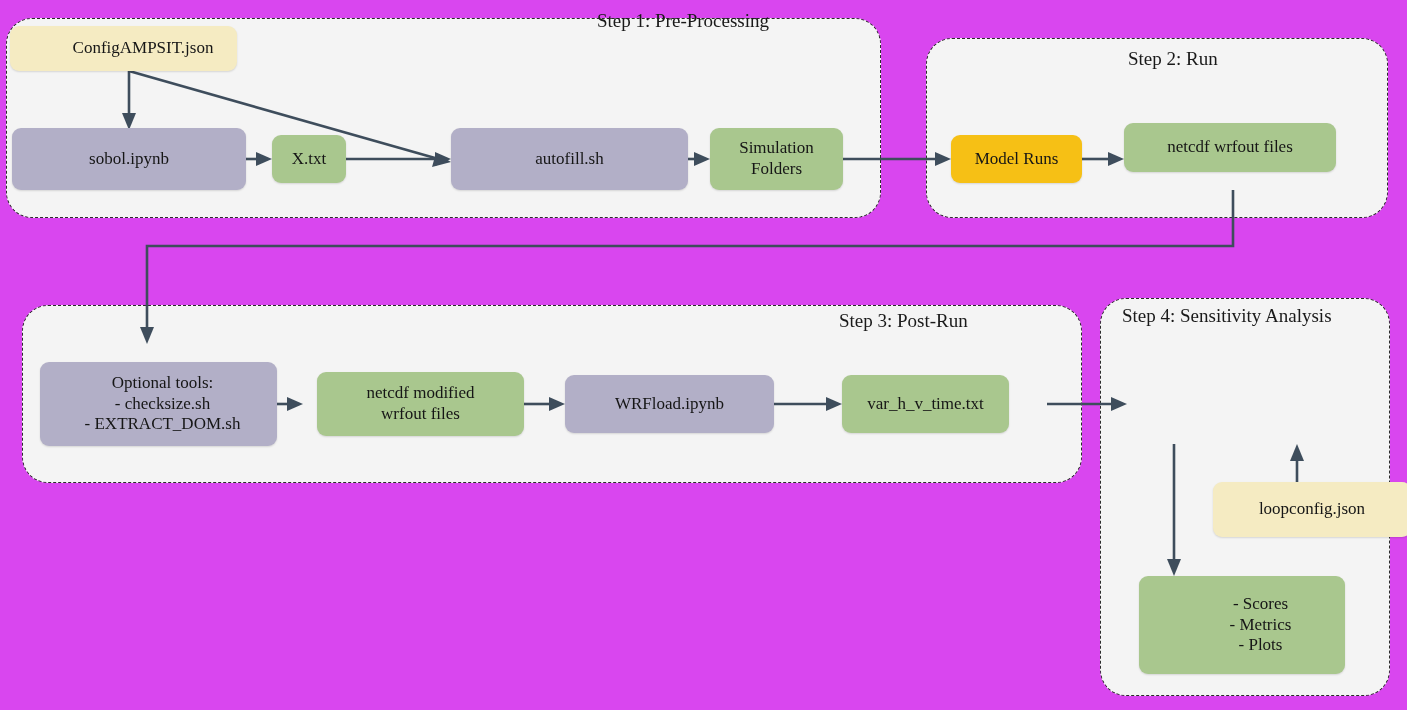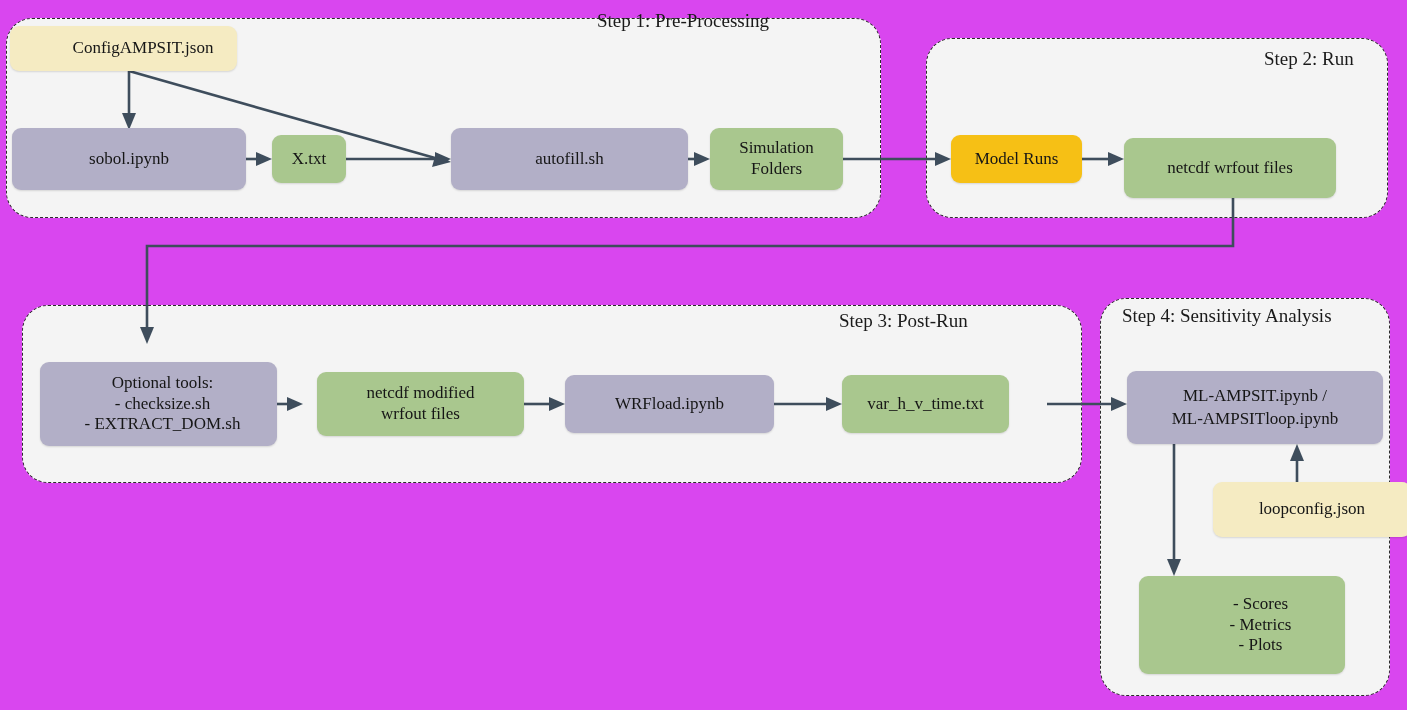--- a/index.html
+++ b/index.html
@@ -55,21 +55,21 @@
 <body>
 
 <div id="stage">
 
   <div class="group" style="left:6px; top:18px; width:875px; height:200px;"></div>
   <div class="group" style="left:926px; top:38px; width:462px; height:180px;"></div>
   <div class="group" style="left:22px; top:305px; width:1060px; height:178px;"></div>
   <div class="group" style="left:1100px; top:298px; width:290px; height:398px;"></div>
 
   <div class="group-title" style="left:597px; top:10px;">Step 1: Pre-Processing</div>
-  <div class="group-title" style="left:1264px; top:48px;">Step 2: Run</div>
+  <div class="group-title" style="left:1128px; top:48px;">Step 2: Run</div>
   <div class="group-title" style="left:839px; top:310px;">Step 3: Post-Run</div>
   <div class="group-title" style="left:1122px; top:305px;">Step 4: Sensitivity Analysis</div>
 
   <svg class="wires" viewBox="0 0 1407 710">
 
     <path class="wire" d="M129,71 L129,118"></path>
     <polygon class="wirehead" points="129,130 122,113 136,113"></polygon>
 
     <path class="wire" d="M129,71 L435,158"></path>
     <polygon class="wirehead" points="451,162 432,167 436,153"></polygon>
@@ -129,21 +129,21 @@
 
   <div class="node green" style="left:710px; top:128px; width:133px; height:62px; flex-direction:column;">
     <span>Simulation</span>
     <span>Folders</span>
   </div>
 
   <div class="node orange" style="left:951px; top:135px; width:131px; height:48px;">
     <span>Model Runs</span>
   </div>
 
-  <div class="node green" style="left:1124px; top:138px; width:212px; height:60px;">
+  <div class="node green" style="left:1124px; top:123px; width:212px; height:49px;">
     <span>netcdf wrfout files</span>
   </div>
 
   <div class="node purple left-align" style="left:40px; top:362px; width:237px; height:84px; flex-direction:column; justify-content:center;">
     <span style="align-self:center;">Optional tools:</span>
     <span>- checksize.sh</span>
     <span>- EXTRACT_DOM.sh</span>
   </div>
 
   <div class="node green" style="left:317px; top:372px; width:207px; height:64px; flex-direction:column;">
@@ -152,24 +152,20 @@
   </div>
 
   <div class="node purple" style="left:565px; top:375px; width:209px; height:58px;">
     <span>WRFload.ipynb</span>
   </div>
 
   <div class="node green" style="left:842px; top:375px; width:167px; height:58px;">
     <span>var_h_v_time.txt</span>
   </div>
 
-  <div class="node purple" style="left:1127px; top:371px; width:256px; height:73px; flex-direction:column;">
-    <span class="ml">ML-AMPSIT.ipynb /</span>
-    <span class="ml">ML-AMPSITloop.ipynb</span>
-  </div>
 
   <div class="node yellow" style="left:1213px; top:482px; width:198px; height:55px;">
     <span>loopconfig.json</span>
   </div>
 
   <div class="node green left-align" style="left:1139px; top:576px; width:206px; height:98px; flex-direction:column; justify-content:center; padding-left:43px;">
     <span>- Scores</span>
     <span>- Metrics</span>
     <span>- Plots</span>
   </div>

